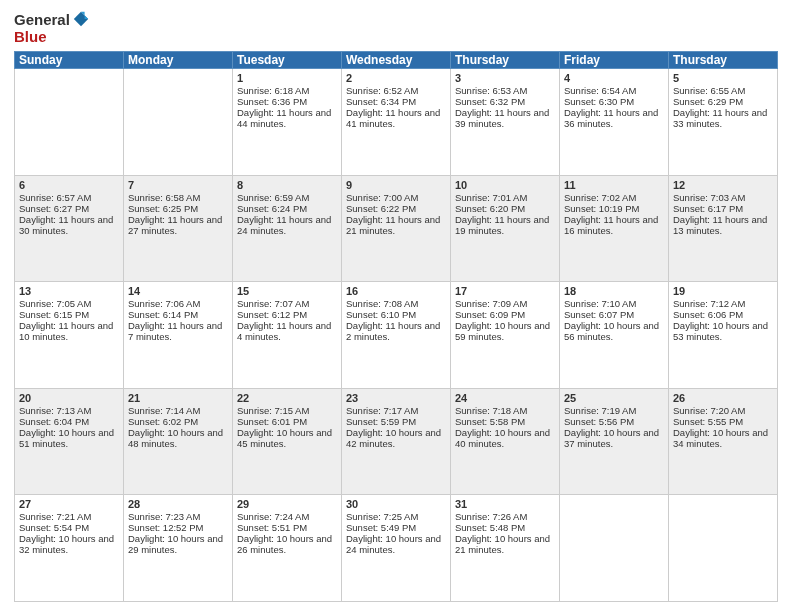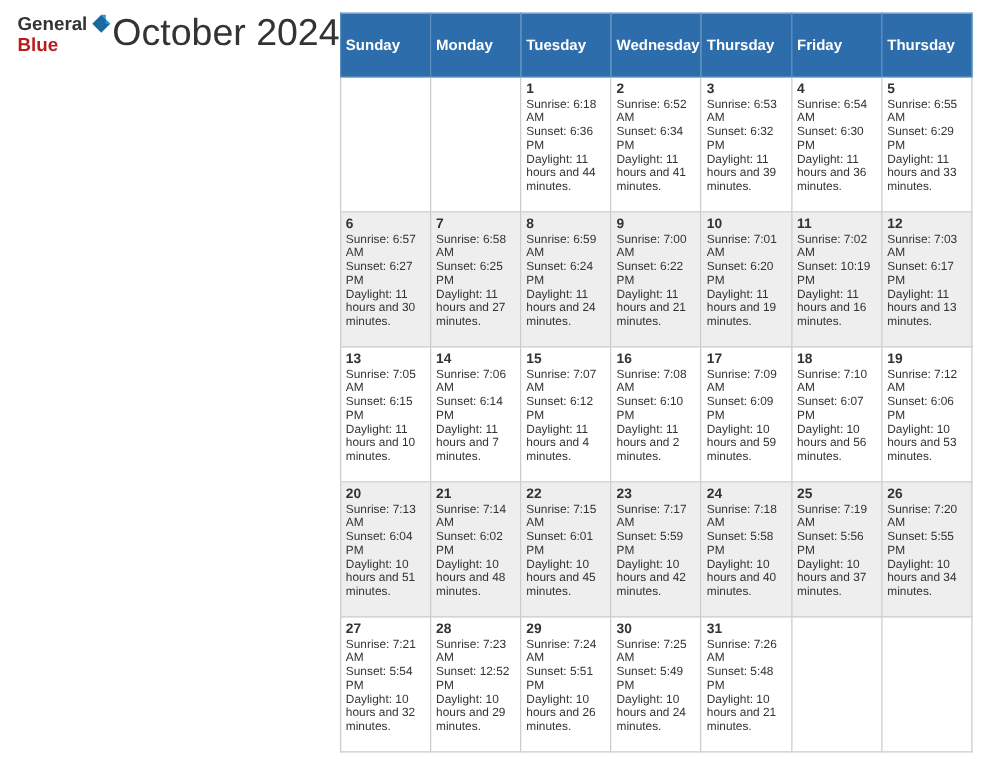--- a/index.html
+++ b/index.html
@@ -8,21 +8,21 @@
       height: 612px;
       font-family: Arial, Helvetica, sans-serif;
       background: #fff;
       overflow: hidden;
     }
     .page {
       width: 792px;
       height: 612px;
       padding: 10px 14px 10px 14px;
       display: flex;
-      flex-direction: row;
+      flex-direction: column;
     }
     .header {
       display: flex;
       justify-content: space-between;
       align-items: flex-start;
       margin-bottom: 6px;
     }
     .logo-area {
       display: flex;
       flex-direction: column;
@@ -64,21 +64,21 @@
       border: 1px solid #ccc;
       border-collapse: collapse;
       width: 100%;
       table-layout: fixed;
     }
     .calendar th {
       background: #2d6dab;
       color: #fff;
       font-size: 12px;
       font-weight: bold;
-      padding: 18px 4px;
+      padding: 1px 4px;
       border: 1px solid #5a8fc0;
       text-align: left;
     }
     .calendar td {
       border: 1px solid #ccc;
       vertical-align: top;
       padding: 3px 4px;
       font-size: 9.5px;
       color: #333;
       background: #fff;
@@ -108,21 +108,20 @@
       <div class="logo-text">
         <span class="logo-general">General</span>
         <svg class="logo-icon" viewBox="0 0 20 20">
           <polygon points="10,2 18,10 10,18 2,10" fill="#1a6aa0"></polygon>
           <polygon points="10,2 18,10 14,10 14,2" fill="#2a9ad4"></polygon>
         </svg>
       </div>
       <span class="logo-blue">Blue</span>
     </div>
     <div class="title-area">
-      <div class="month-title">October 2024</div>
     </div>
   </div>
 
   <table class="calendar">
     <thead>
       <tr>
       <th>Sunday</th>
           <th>Monday</th>
           <th>Tuesday</th>
           <th>Wednesday</th>

